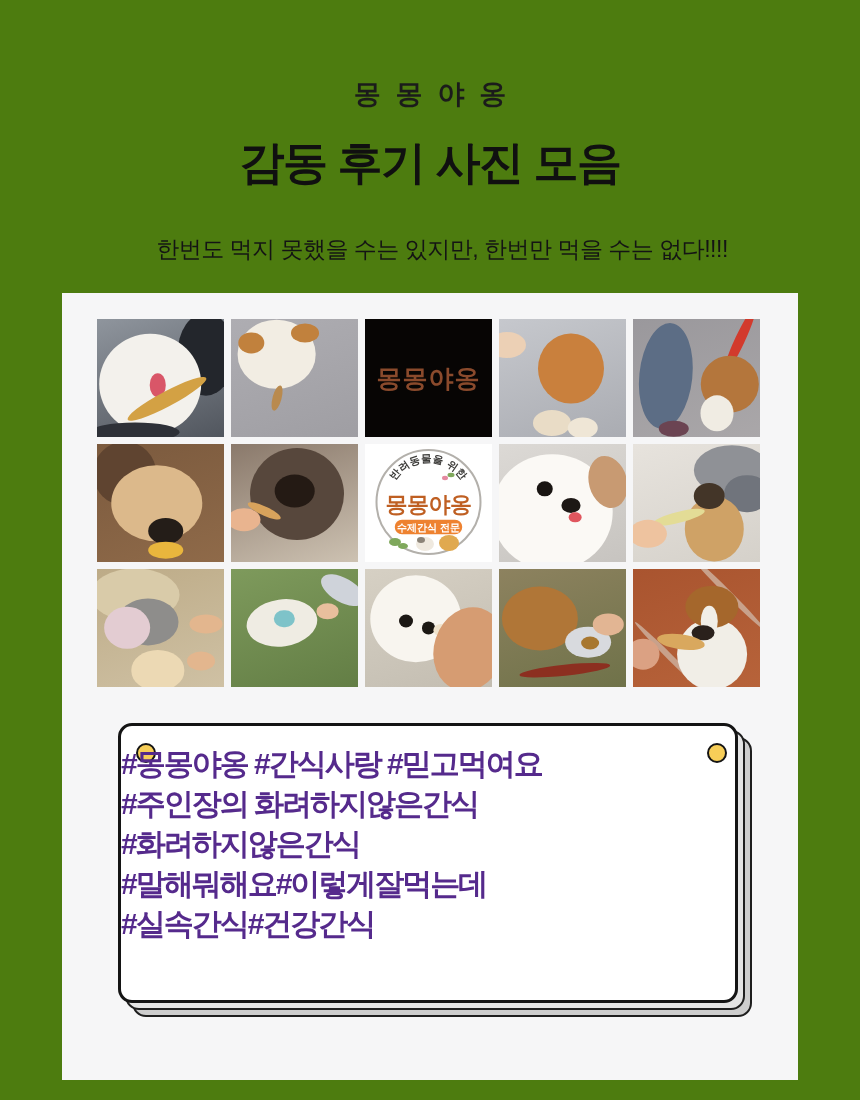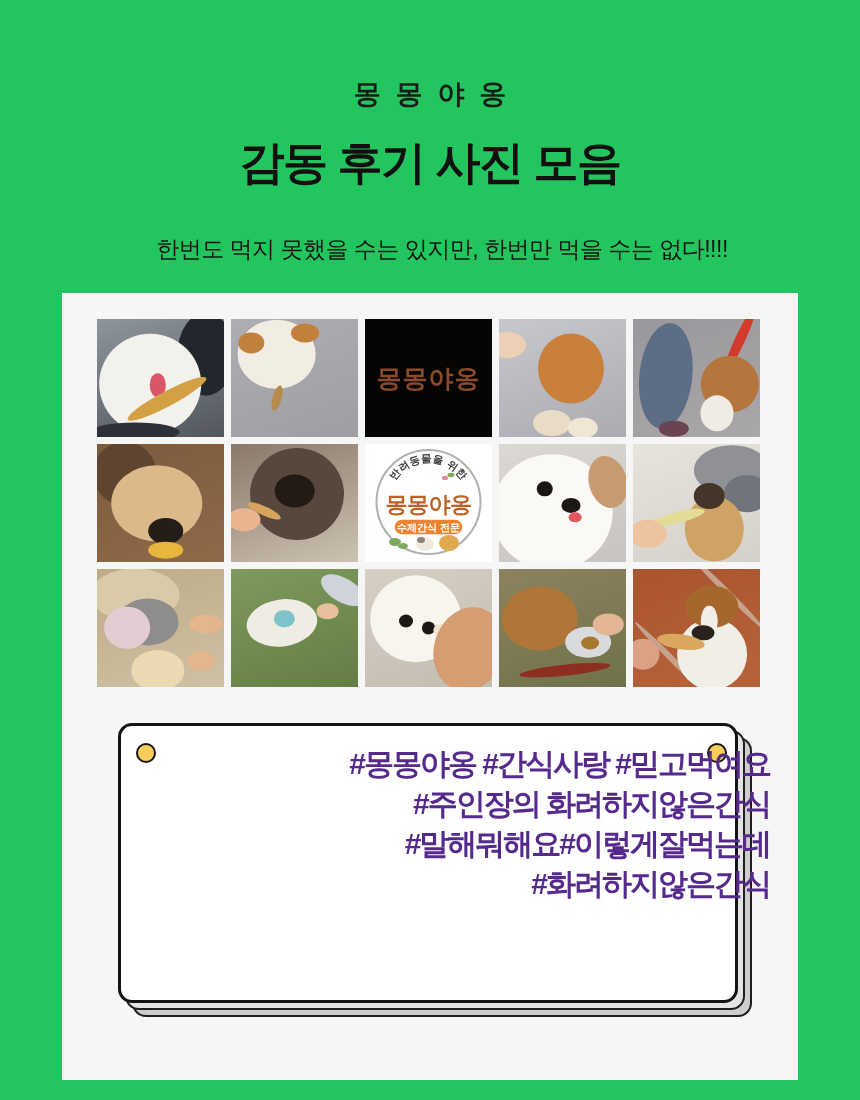--- a/index.html
+++ b/index.html
@@ -1,17 +1,17 @@
 <!DOCTYPE html>
 <html><head>
 <meta charset="utf-8">
 <style>
   html,body{margin:0;padding:0;background:#fff;}
   body{font-family:"Liberation Sans","DejaVu Sans",sans-serif;}
-  .page{position:relative;width:860px;height:1100px;background:#22c55e;overflow:hidden;}
+  .page{position:relative;width:860px;height:1100px;background:#4d7c0f;overflow:hidden;}
 
   
   .hdr{position:absolute;left:0;top:0;width:860px;}
   .brand{position:absolute;top:76px;left:0;width:860px;text-align:center;
          font-size:27px;font-weight:600;color:#1b1b1b;
          letter-spacing:0.55em;padding-left:0.55em;box-sizing:border-box;}
   .title{position:absolute;top:133px;left:0;width:860px;margin:0;text-align:center;
          font-size:45px;font-weight:800;letter-spacing:-1.5px;color:#101010;}
   .subtitle{position:absolute;top:222px;left:0;width:860px;margin:12px;text-align:center;
          font-size:23px;font-weight:500;letter-spacing:-0.5px;color:#141414;}
@@ -31,21 +31,21 @@
   .layer{position:absolute;width:620px;height:280px;border:2px solid #1e1e1e;
          border-radius:14px;box-sizing:border-box;}
   .l2{left:14px;top:14px;background:#cdcdcd;}
   .l1{left:7px;top:7px;background:#e4e4e4;}
   .card{position:absolute;left:0;top:0;width:620px;height:280px;background:#ffffff;
         border:3px solid #141414;border-radius:14px;box-sizing:border-box;}
   .hole{position:absolute;top:17px;width:20px;height:20px;border-radius:50%;
         border:2.5px solid #141414;box-sizing:border-box;}
   .hole-left{left:15px;}
   .hole-right{left:586px;}
-  .hashtags{position:absolute;left:0;top:18px;width:100%;text-align:right;font-weight:700;padding-left:35px;}
+  .hashtags{position:absolute;left:0;top:18px;width:100%;text-align:left;font-weight:700;}
   .hline{font-size:30px;line-height:40px;letter-spacing:-2px;white-space:nowrap;}
 </style>
 </head>
 <body>
 
 <div class="page">
 
   <header class="hdr">
     <div class="brand">몽몽야옹</div>
     <h1 class="title">감동 후기 사진 모음</h1>
@@ -169,20 +169,21 @@
 
     <div class="card-stack">
       <div class="layer l2"></div>
       <div class="layer l1"></div>
       <div class="card">
         <span class="hole hole-left" style="background: rgb(247, 206, 88);"></span>
         <span class="hole hole-right" style="background: rgb(247, 206, 88);"></span>
         <div class="hashtags" style="color: rgb(85, 42, 140);">
             <div class="hline">#몽몽야옹 #간식사랑 #믿고먹여요</div>
             <div class="hline">#주인장의 화려하지않은간식</div>
+            <div class="hline">#화려하지않은간식</div>
             <div class="hline">#말해뭐해요#이렇게잘먹는데</div>
-            <div class="hline">#화려하지않은간식</div>
+            <div class="hline">#실속간식#건강간식</div>
           </div>
       </div>
     </div>
   </section>
 
 </div>
 
 </body></html>

